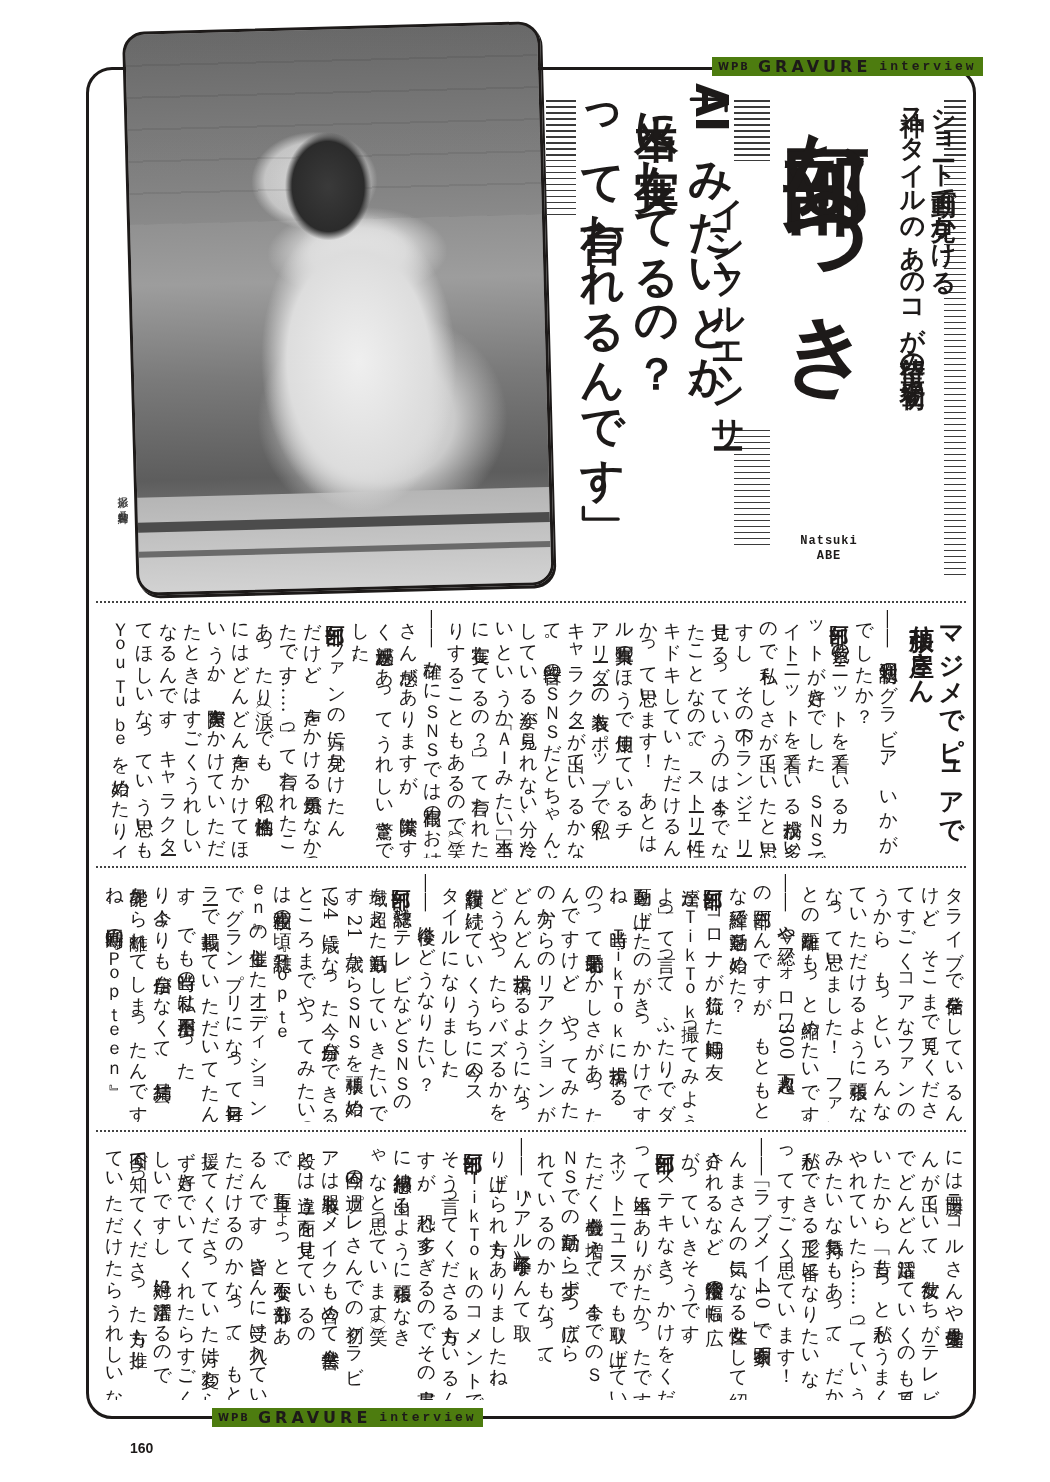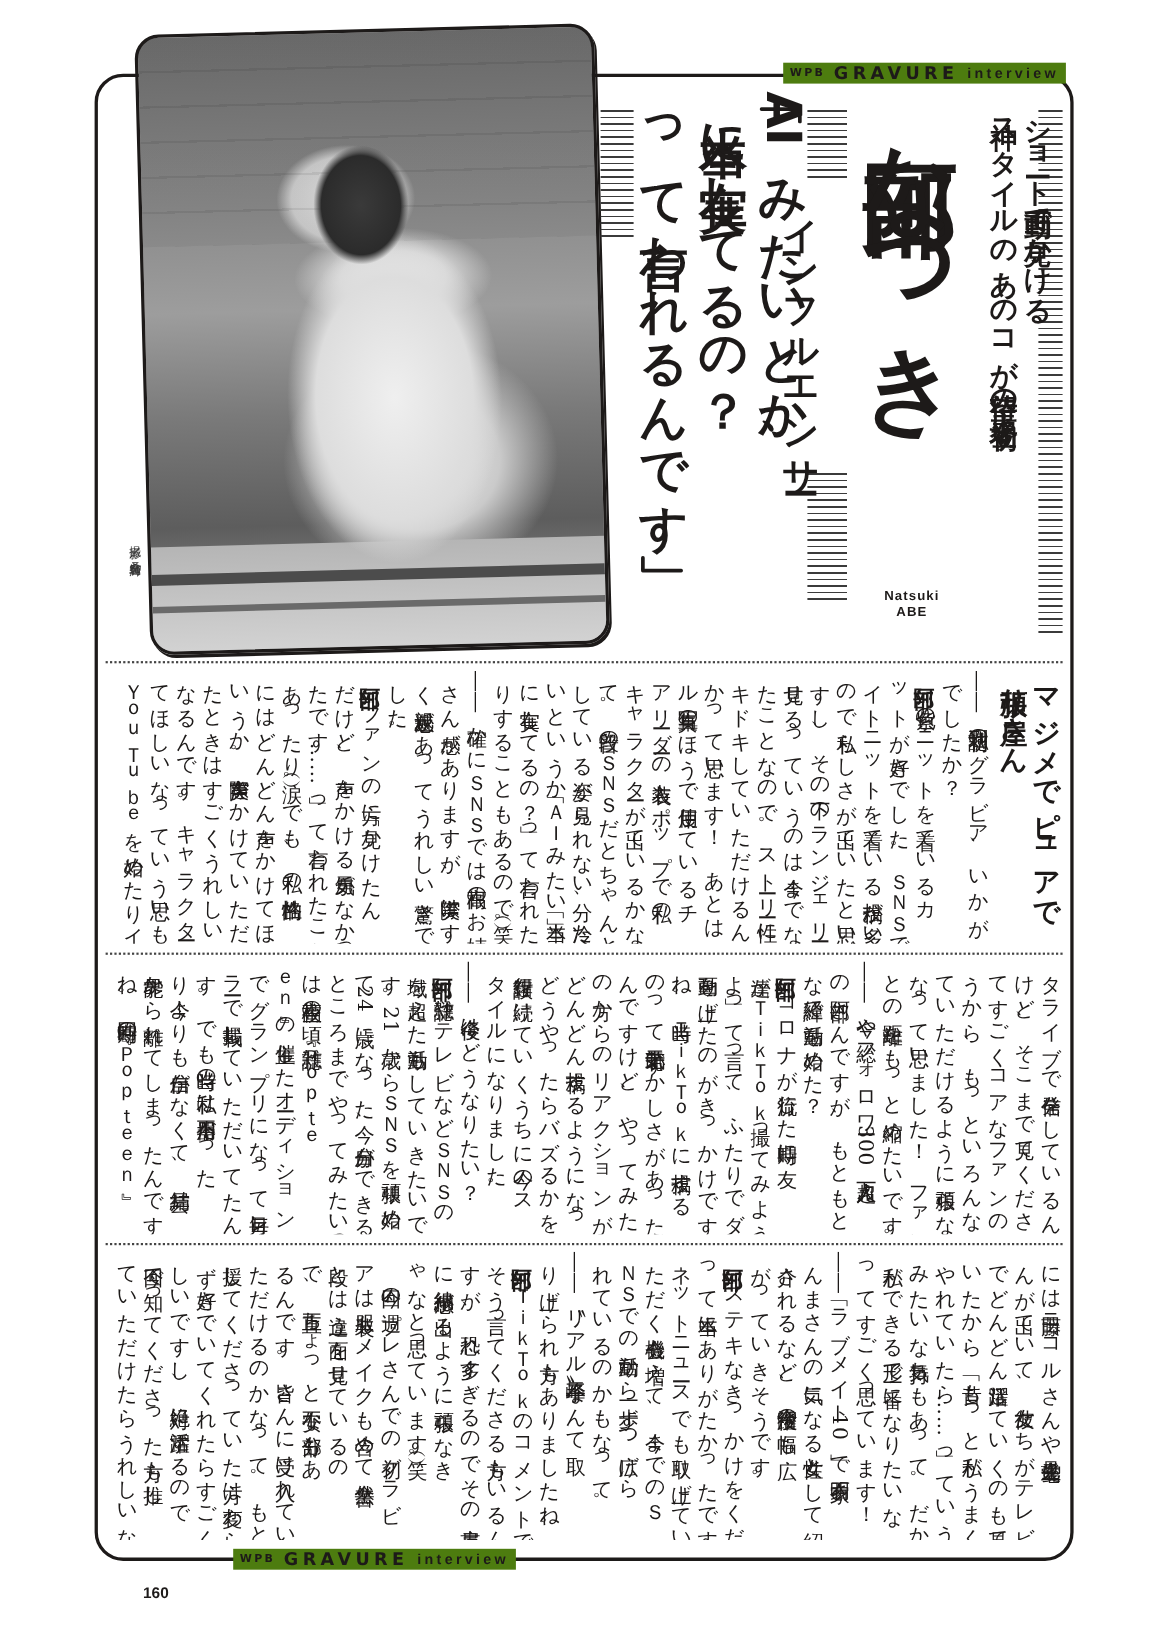--- a/index.html
+++ b/index.html
@@ -8,21 +8,21 @@
 
   
   .frame { position: absolute; left: 86px; top: 67px; width: 890px; height: 1352px;
            border: 3px solid #1d1a19; border-radius: 26px; box-sizing: border-box; }
 
   
   .band { position: absolute; background: #4d7c0f; padding: 0 6px; display: flex; align-items: center;
           gap: 8px; white-space: nowrap; }
   .band .wpb { font-family: "DejaVu Sans", sans-serif; font-weight: bold; font-size: 10px; letter-spacing: 2px; }
   .band .grav { font-family: "DejaVu Sans", sans-serif; font-weight: bold; font-size: 16px; letter-spacing: 4px; }
-  .band .intv { font-family: Liberation Sans, sans-serif; font-weight: bold; font-size: 13px; letter-spacing: 3px; }
+  .band .intv { font-family: Liberation Mono, monospace; font-weight: bold; font-size: 13px; letter-spacing: 3px; }
   .band-top { top: 57px; left: 712px; }
   .band-bottom { top: 1408px; left: 212px; }
 
   
   .photo { position: absolute; left: 122px; top: 32px; width: 412px; height: 558px;
            transform: rotate(-1.5deg); transform-origin: top left;
            border: 3px solid #1d1a19; border-radius: 22px; overflow: hidden;
            background:
              radial-gradient(ellipse 90px 70px at 45% 27%, #e4e4e4 0%, #cfcfcf 55%, rgba(0,0,0,0) 70%),
              radial-gradient(ellipse 120px 60px at 55% 40%, #f0f0f0 0%, #d8d8d8 40%, rgba(0,0,0,0) 75%),
@@ -42,21 +42,21 @@
   .credit { position: absolute; left: 114px; top: 488px; writing-mode: vertical-rl;
             font-family: "DejaVu Sans", sans-serif; font-size: 11px; letter-spacing: 1px; color: #333; }
   .quote-block { position: absolute; left: 578px; top: 84px; display: flex; flex-direction: row-reverse; gap: 4px; }
   .quote-line { writing-mode: vertical-rl; font-family: "DejaVu Sans", sans-serif; font-weight: bold;
                 font-size: 44px; line-height: 50px; letter-spacing: -1px; color: #1d1a19; }
   .role { position: absolute; left: 705px; top: 175px; writing-mode: vertical-rl; font-weight: bold;
           font-size: 33px; letter-spacing: -1px; font-family: "DejaVu Sans", sans-serif; }
   .name { position: absolute; left: 785px; top: 82px; writing-mode: vertical-rl; font-weight: bold;
           font-size: 86px; line-height: 86px; letter-spacing: -6px; font-family: "DejaVu Sans", sans-serif; }
   .name-roman { position: absolute; left: 799px; top: 534px; width: 60px; text-align: center;
-                font-family: Liberation Sans, sans-serif; font-weight: bold; font-size: 12px; line-height: 15px; letter-spacing: 1px; }
+                font-family: Liberation Mono, monospace; font-weight: bold; font-size: 12px; line-height: 15px; letter-spacing: 1px; }
   .catch { position: absolute; left: 898px; top: 92px; display: flex; flex-direction: row-reverse; gap: 2px; }
   .catch-line { writing-mode: vertical-rl; font-weight: bold; font-size: 25px; line-height: 29px;
                 letter-spacing: -1px; font-family: "DejaVu Sans", sans-serif; }
 
   
   .hatch { position: absolute; background: repeating-linear-gradient(180deg, #3b3b3b 0 1.5px, transparent 1.5px 6px); }
 
   
   .tier { position: absolute; left: 96px; width: 870px; display: flex; flex-direction: row-reverse;
           justify-content: flex-start; }

